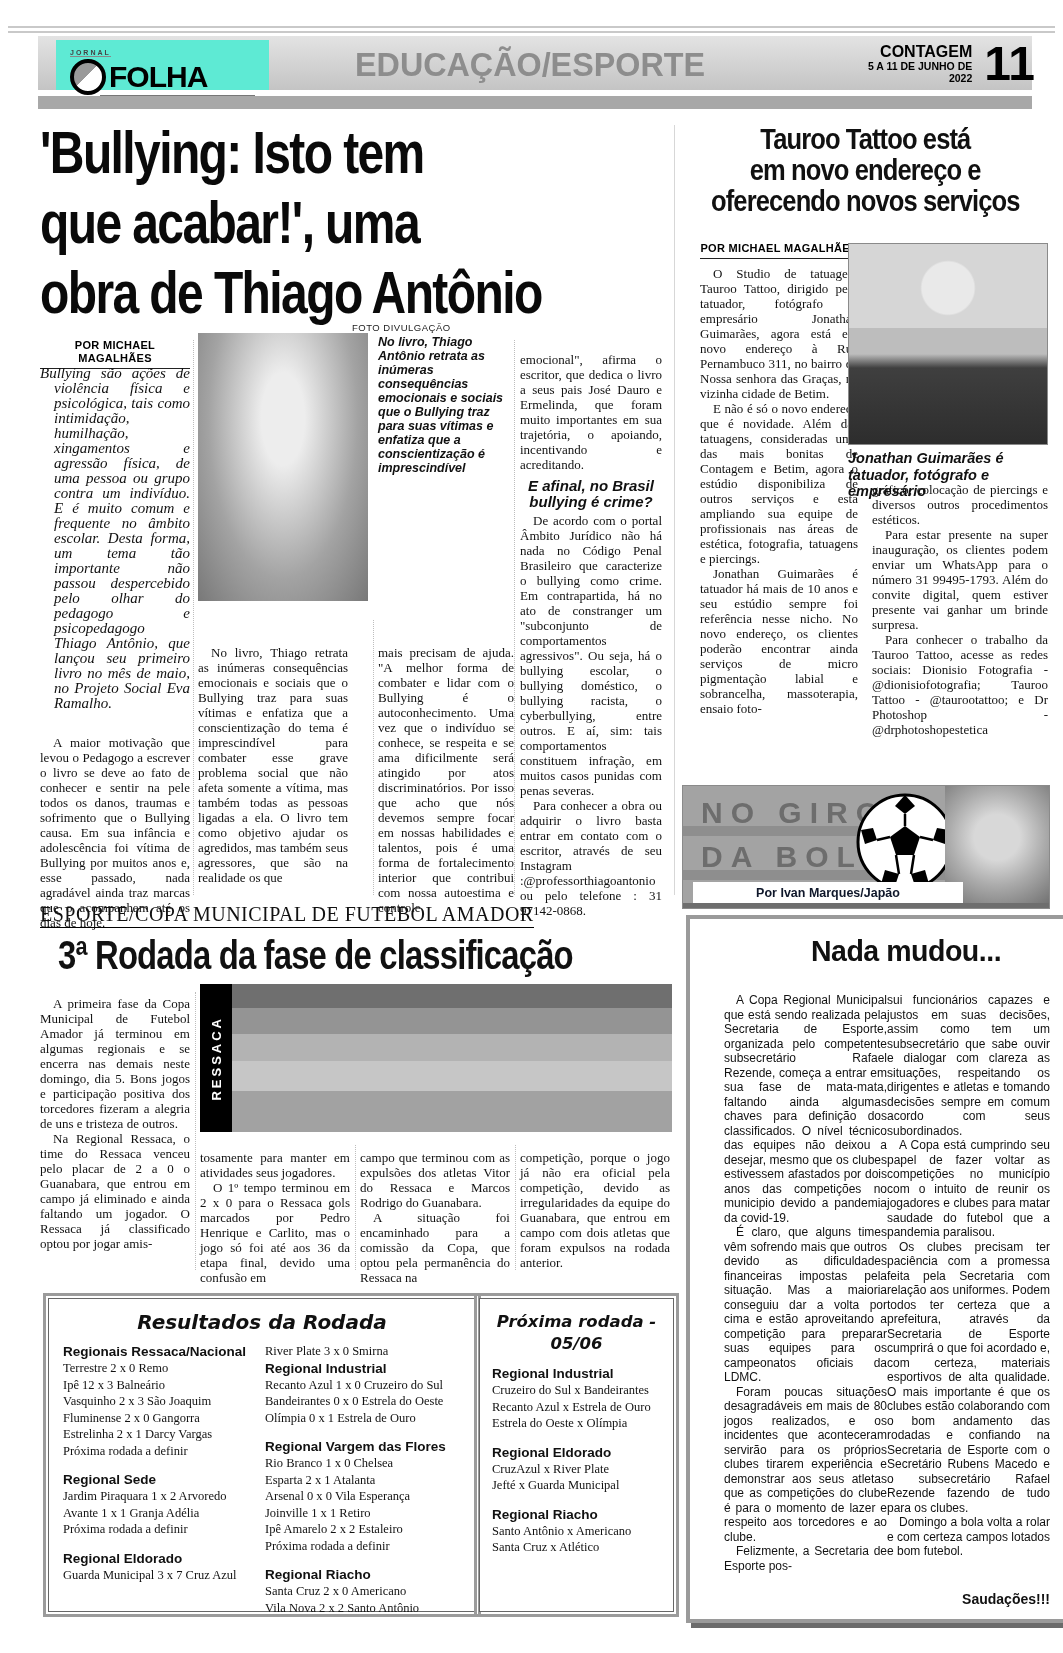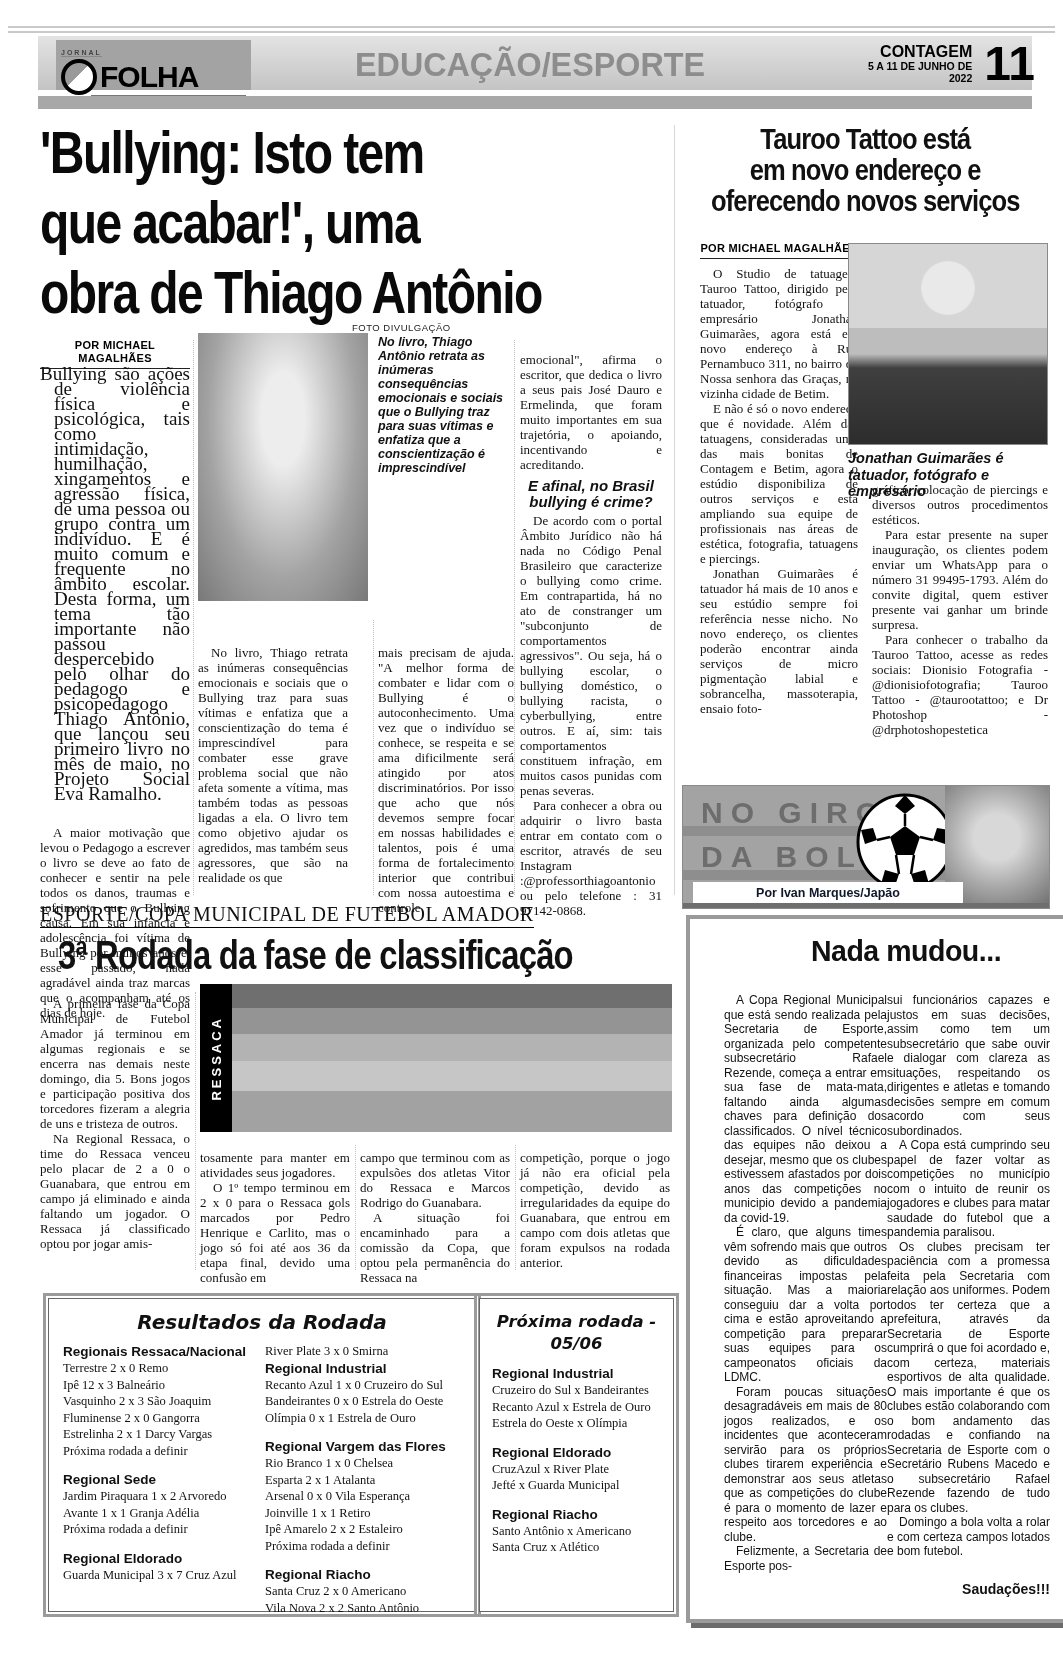--- a/index.html
+++ b/index.html
@@ -7,21 +7,21 @@
         font-family:"Liberation Serif","DejaVu Serif",serif;color:#111;}
   .abs{position:absolute;}
 
   
   .hairline{position:absolute;left:8px;right:8px;height:2px;background:#c9c9c9;}
 
   
   .mast-band{position:absolute;left:38px;top:36px;width:994px;height:54px;
              background:linear-gradient(#e3e3e3,#c4c4c4);}
   .gray-bar{position:absolute;left:38px;top:96px;width:994px;height:13px;background:#a8a8a8;}
-  .logo-box{position:absolute;left:56px;top:40px;width:185px;height:48px;background:#a3a3a3;padding:1px 5px;}
+  .logo-box{position:absolute;left:56px;top:40px;width:185px;height:48px;background:#5eead4;padding:1px 14px;}
   .logo-jornal{font:700 7px "Liberation Sans",sans-serif;letter-spacing:2px;color:#444;border-bottom:1px solid #888;display:inline-block;}
   .logo-row{display:flex;align-items:center;gap:3px;}
   .logo-circle{width:28px;height:28px;border:4px solid #000;border-radius:50%;
                background:linear-gradient(135deg,#9a9a9a 0 45%,#fff 45%);}
   .logo-name{font:900 30px/30px "Liberation Sans",sans-serif;letter-spacing:-1px;color:#000;}
   .logo-tag{font:700 6.5px "Liberation Sans",sans-serif;color:#333;border-top:1px solid #777;margin-left:30px;padding-top:1px;}
   .section-title{position:absolute;left:330px;top:47px;width:400px;text-align:center;
                  font:900 34px/34px "Liberation Sans",sans-serif;color:#8d8d8d;letter-spacing:0;
                  transform:scaleX(.95);}
   .dateblock{position:absolute;left:845px;top:42px;width:190px;display:flex;justify-content:flex-end;align-items:center;gap:12px;}
@@ -33,21 +33,21 @@
   .hl-line{font:900 60px/70px "Liberation Sans",sans-serif;letter-spacing:-2px;color:#0a0a0a;
            transform:scaleX(.8);transform-origin:0 50%;white-space:nowrap;}
   .t-hl-line{text-align:center;}
   .t-hl-line span{display:inline-block;font:900 29px/31px "Liberation Sans",sans-serif;letter-spacing:-1px;
                   transform:scaleX(.88);white-space:nowrap;}
 
   
   .bp{font:13px/15px "Liberation Serif","DejaVu Serif",serif;text-align:justify;margin:0;}
   .ind{text-indent:13px;}
   .gap{margin-top:24px;}
-  .lead{padding-left:14px;text-indent:-14px;font-size:19px;line-height:15px;}
+  .lead{font-style:italic;padding-left:14px;text-indent:-14px;font-size:15px;line-height:15px;}
   .byline{font:700 11px/13px "Liberation Sans",sans-serif;letter-spacing:.3px;color:#000;
           border-bottom:1.5px solid #222;padding:2px 0 3px;text-align:center;}
   .subhead{font:italic 700 15px/16px "Liberation Sans",sans-serif;text-align:center;margin:6px 0 3px;}
   .photo-credit{font:400 9.5px "Liberation Sans",sans-serif;letter-spacing:.5px;color:#222;}
   .capt{font:italic 700 12.5px/14px "Liberation Sans",sans-serif;}
   .capt-lg{font:italic 700 14.5px/16.5px "Liberation Sans",sans-serif;}
 
   .dotrule{position:absolute;width:0;border-left:1px dotted #bdbdbd;}
   .vrule{position:absolute;width:1px;background:#d7d7d7;}
 
@@ -76,21 +76,21 @@
 
   
   .nada-box{position:absolute;left:686px;top:915px;width:356px;height:700px;background:#fff;
             border:4px solid #9a9a9a;box-shadow:5px 5px 0 #6b6b6b;padding-left:38px;}
   .nada-title{margin-top:16px;text-align:center;font:900 30px/32px "Liberation Sans",sans-serif;letter-spacing:-.5px;
               transform:scaleX(.95);}
   .nada-cols{position:absolute;left:12px;right:12px;top:74px;bottom:10px;display:flex;justify-content:center;}
   .nada-col{width:163px;}
   .np{font:12px/14.5px "Liberation Sans",sans-serif;text-align:justify;margin:0;}
   .np.ind{text-indent:12px;}
-  .signoff{font:700 14px "Liberation Sans",sans-serif;text-align:right;margin-top:22px;}
+  .signoff{font:700 14px "Liberation Sans",sans-serif;text-align:right;margin-top:32px;}
 
   
   .kicker{font:400 20px/22px "Liberation Serif",serif;letter-spacing:.5px;border-bottom:1.5px solid #000;
           display:inline-block;padding-bottom:2px;}
   .fut-hl{font:900 40px/42px "Liberation Sans",sans-serif;letter-spacing:-1px;transform:scaleX(.82);
           transform-origin:0 50%;white-space:nowrap;}
 
   
   .rbox{position:absolute;background:#fff;border:1px solid #666;outline:3px solid #9b9b9b;outline-offset:2px;}
   .rbox-title{text-align:center;font:italic 900 20px/22px "DejaVu Sans",sans-serif;margin:12px 8px 10px;}

